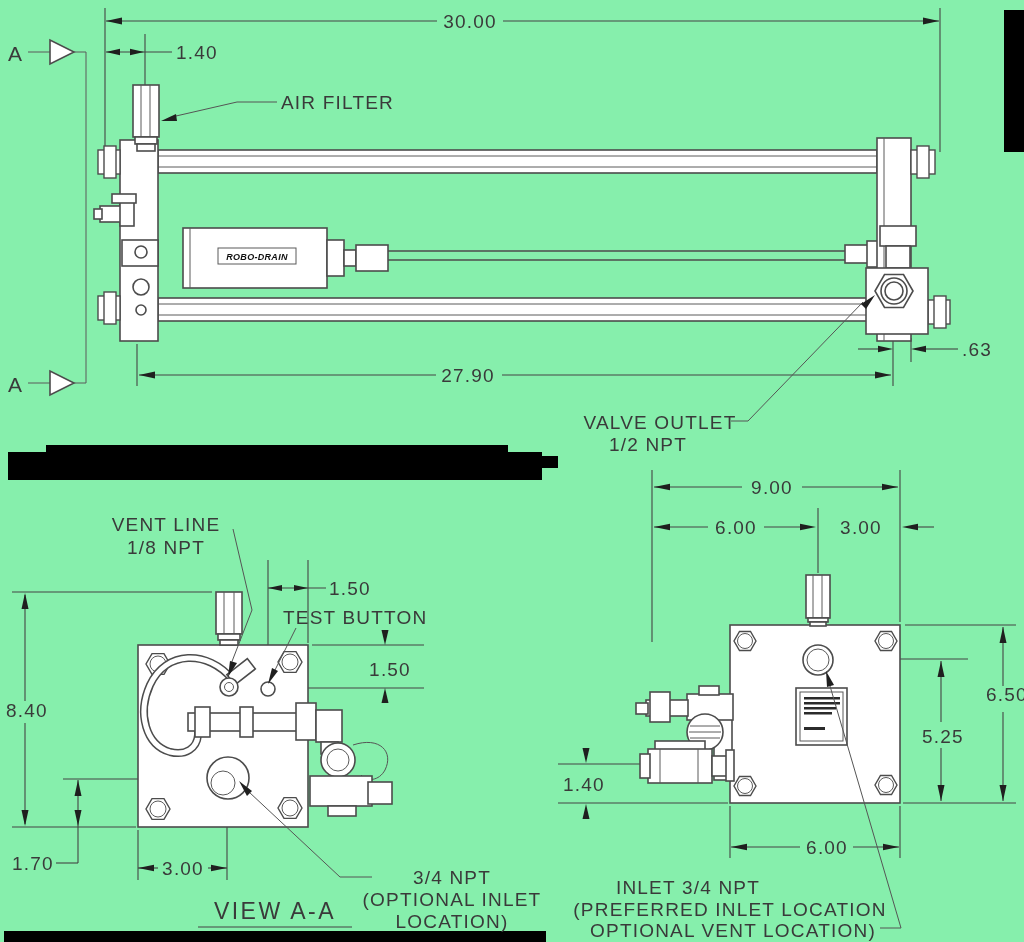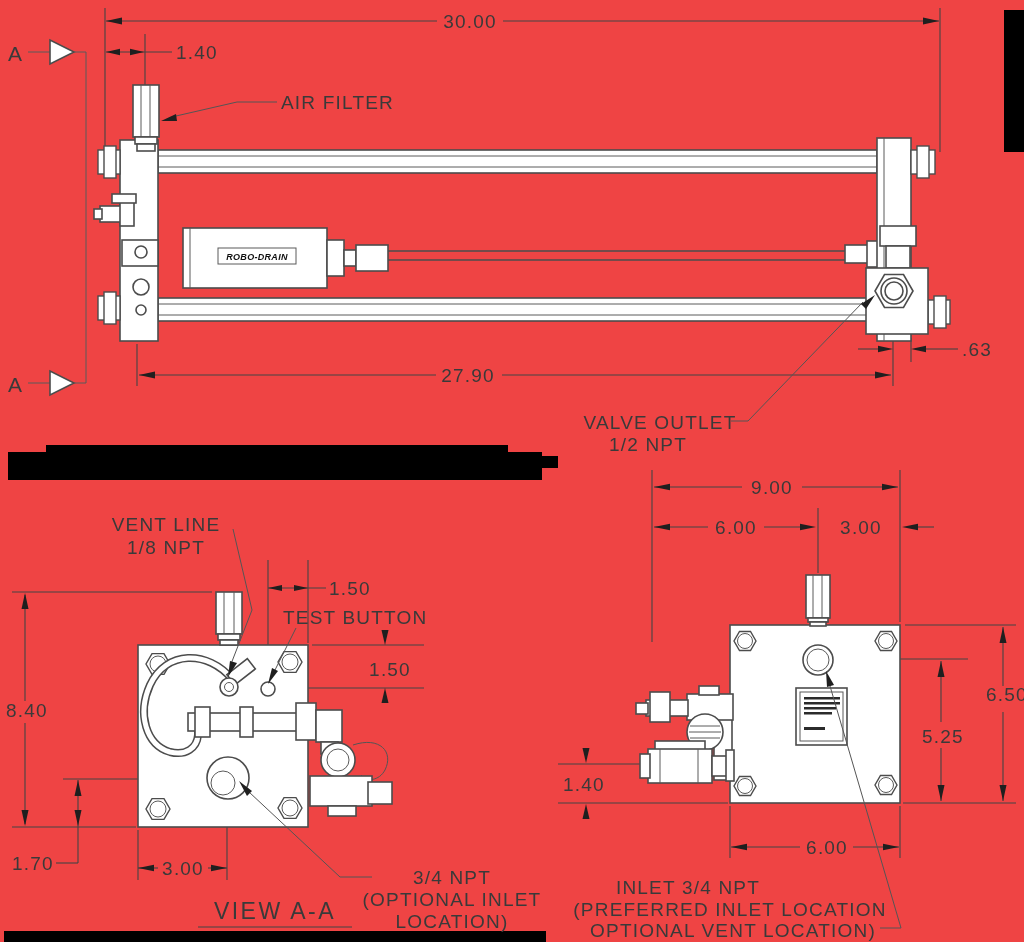--- a/index.html
+++ b/index.html
@@ -1,16 +1,16 @@
 <!DOCTYPE html>
 <html><head>
 <meta charset="utf-8">
 <style>
   html,body{margin:0;padding:0;background:#ffffff;}
-  #stage{position:relative;width:1024px;height:942px;background:#ef4444;overflow:hidden;text-decoration:underline;}
+  #stage{position:relative;width:1024px;height:942px;background:#86efac;overflow:hidden;text-decoration:underline;}
   svg{position:absolute;left:0;top:0;}
   .ol{fill:none;stroke:#4c4c4c;stroke-width:1.6;}          
   .wf{fill:#ffffff;stroke:#4c4c4c;stroke-width:1.6;}       
   .tl{fill:none;stroke:#5a5a5a;stroke-width:1;}            
   .dl{fill:none;stroke:#444444;stroke-width:1.1;}          
   .ld{fill:none;stroke:#555555;stroke-width:1;}            
   .ar{fill:#1f1f1f;stroke:none;}                           
   .hx{fill:#ffffff;stroke:#4c4c4c;stroke-width:1.4;}       
   .bar{fill:#000000;stroke:none;}                          
   .np{fill:#2b2b2b;stroke:none;}                           

